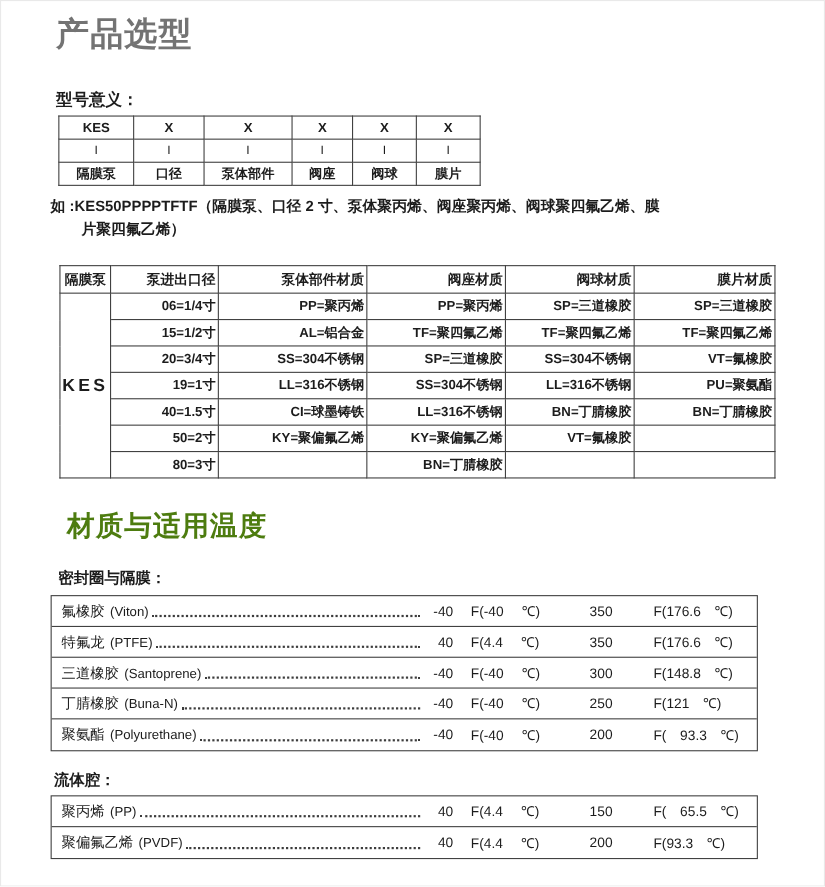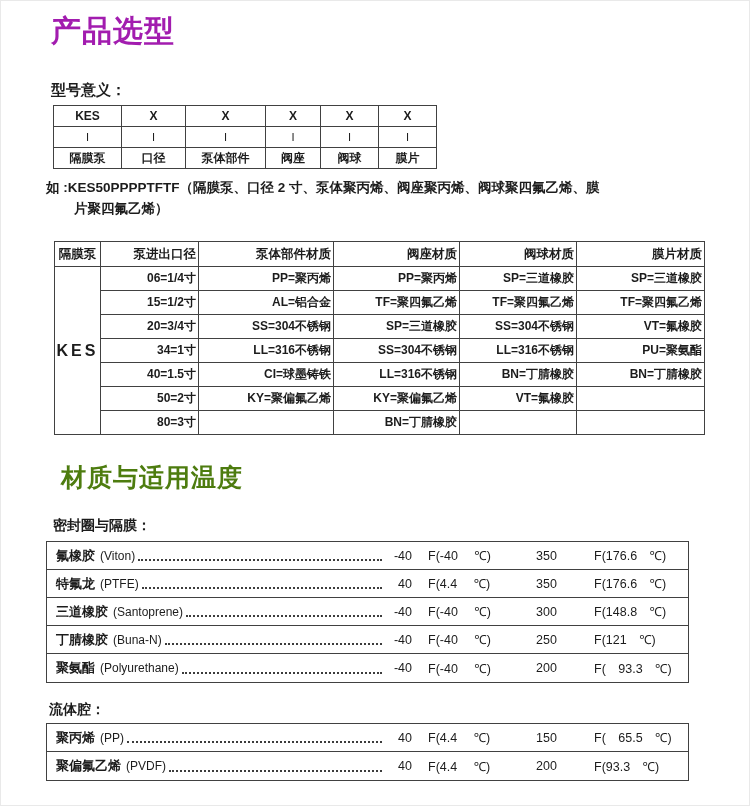--- a/index.html
+++ b/index.html
@@ -2,21 +2,21 @@
 <html><head>
 <meta charset="utf-8">
 <style>
   html,body { margin:0; padding:0; background:#fff; }
   .page {
     position:relative; width:750px; height:806px; box-sizing:border-box;
     background:#ffffff; border:1px solid #e9e9e9; overflow:hidden;
     font-family:"Liberation Sans", sans-serif; color:#1c1c1c;
   }
   
-  .title1 { position:absolute; left:50px; top:10px; margin:0; font-size:30px; font-weight:bold; color:#a21caf; letter-spacing:1px; }
+  .title1 { position:absolute; left:50px; top:10px; margin:0; font-size:30px; font-weight:bold; color:#737373; letter-spacing:1px; }
   .title2 { position:absolute; left:60px; top:460px; margin:0; font-size:25px; font-weight:bold; color:#4d7c0f; letter-spacing:1px; }
   .sub-label { position:absolute; font-size:15px; font-weight:bold; color:#1c1c1c; }
   #model-label { left:50px; top:80px; }
   #seal-label  { left:52px; top:516px; font-size:14px; }
   #fluid-label { left:48px; top:700px; font-size:14px; }
 
   
   #model-table { position:absolute; left:52px; top:104px; border-collapse:collapse; table-layout:fixed; }
   #model-table td { border:1px solid #414141; height:20px; padding:0; text-align:center; font-size:12px; font-weight:bold; }
   #model-table tr.bars td { font-weight:400; font-size:11px; }
@@ -31,21 +31,21 @@
   #sel-table tr.hdr td { height:24px; font-size:12.5px; font-weight:bold; }
   #sel-table td.corner { text-align:center; padding:0; }
   #sel-table td.brand-cell { text-align:center; padding:0; font-size:16px; font-weight:bold; letter-spacing:3px; }
 
   
   .temp-table { position:absolute; left:45px; width:643px; box-sizing:border-box; border:1px solid #414141; }
   #seal-table  { top:540px; }
   #fluid-table { top:722px; }
   .temp-row { display:flex; align-items:center; height:28px; box-sizing:border-box; padding:0 10px 0 9px; border-bottom:1px solid #414141; }
   .temp-row:last-child { border-bottom:none; }
-  .mat-cn { font-size:13px; font-weight:bold; white-space:nowrap; }
+  .mat-cn { font-size:13px; font-weight:normal; white-space:nowrap; }
   .mat-en { font-size:12px; margin-left:5px; white-space:nowrap; }
   .leader { flex:1; border-bottom:2px dotted #3c3c3c; align-self:flex-end; margin:0 0 8px 3px; min-width:20px; }
   .fmin { flex:none; width:30px; text-align:right; font-size:12.5px; }
   .cmin { flex:none; width:78px; margin-left:16px; font-size:12.5px; word-spacing:13px; white-space:nowrap; }
   .fmax { flex:none; width:44px; margin-left:30px; text-align:left; font-size:12.5px; }
   .cmax { flex:none; width:84px; margin-left:14px; font-size:12.5px; word-spacing:9px; white-space:nowrap; }
 </style>
 </head>
 <body>
 
@@ -131,21 +131,21 @@
       <td>TF=聚四氟乙烯</td>
     </tr>
     <tr>
       <td>20=3/4寸</td>
       <td>SS=304不锈钢</td>
       <td>SP=三道橡胶</td>
       <td>SS=304不锈钢</td>
       <td>VT=氟橡胶</td>
     </tr>
     <tr>
-      <td>34=1寸</td>
+      <td>19=1寸</td>
       <td>LL=316不锈钢</td>
       <td>SS=304不锈钢</td>
       <td>LL=316不锈钢</td>
       <td>PU=聚氨酯</td>
     </tr>
     <tr>
       <td>40=1.5寸</td>
       <td>CI=球墨铸铁</td>
       <td>LL=316不锈钢</td>
       <td>BN=丁腈橡胶</td>

